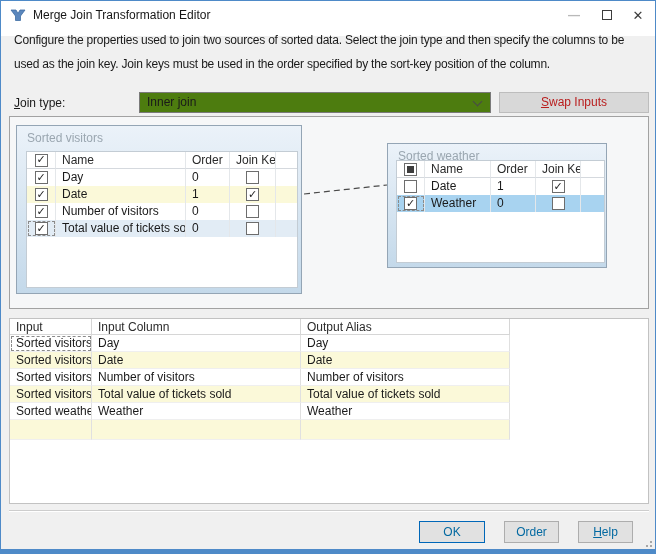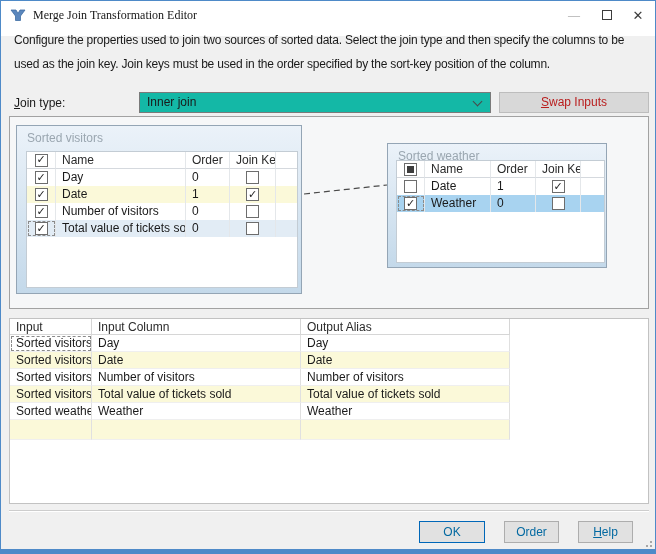--- a/index.html
+++ b/index.html
@@ -3,35 +3,35 @@
 <meta charset="utf-8">
 <style>
   * { margin:0; padding:0; box-sizing:border-box; }
   html,body { width:656px; height:554px; }
   body { font-family:"Liberation Sans","DejaVu Sans",sans-serif; font-size:12px; color:#1a1a1a; }
 
   .window { position:relative; width:656px; height:554px; background:#f0f0f0;
             border:1px solid #4e8ac8; border-bottom:5px solid #4e8ac8; overflow:hidden; }
 
   
-  .titlebar { position:absolute; left:0; top:0; width:654px; height:35px; background:#ffffff;font-family:Liberation Serif, serif; }
+  .titlebar { position:absolute; left:0; top:0; width:654px; height:35px; background:#ffffff; }
   .app-icon { position:absolute; left:9px; top:6px; width:16px; height:16px; }
   .title-text { position:absolute; left:32px; top:0; line-height:29px; color:#161616; }
   .winbtn { position:absolute; top:0; height:29px; width:30px; text-align:center; line-height:29px; }
   .btn-min  { right:66px; color:#b9b9b9; font-weight:bold; }
   .btn-max  { right:33px; }
   .btn-max .box { display:inline-block; width:10px; height:10px; border:1px solid #3c3c3c; margin-top:9px; }
   .btn-close { right:2px; color:#3c3c3c; font-size:13px; }
 
   
   .description { position:absolute; left:13px; top:27px; width:636px; line-height:24px;
                  color:#1a1a1a; letter-spacing:-0.2px; }
   .join-label { position:absolute; left:13px; top:95px; }
   .mn { text-decoration:underline; }
-  .combo { position:absolute; left:138px; top:91px; width:352px; height:21px; background:#14b8a6;
+  .combo { position:absolute; left:138px; top:91px; width:352px; height:21px; background:#4d7c0f;
            border:1px solid #7a7a7a; line-height:19px; padding-left:7px; }
   .combo-chevron { position:absolute; right:9px; top:5px; width:7px; height:7px;
                    border-right:1px solid #4a4a4a; border-bottom:1px solid #4a4a4a;
                    transform:rotate(45deg); }
   .swap-btn { position:absolute; left:498px; top:91px; width:150px; height:21px;
               background:#d8d8d8; border:1px solid #bdbdbd; color:#b91c1c;
               text-align:center; line-height:19px; }
 
   
   .upper-box { position:absolute; left:8px; top:115px; width:640px; height:193px;

